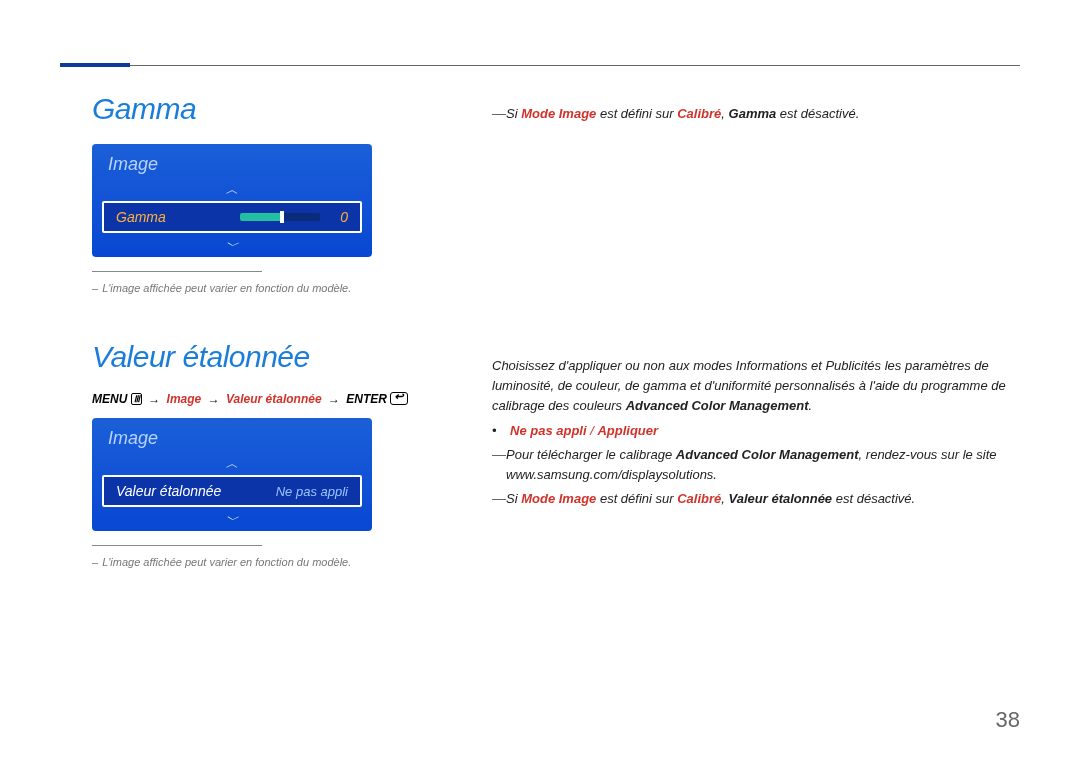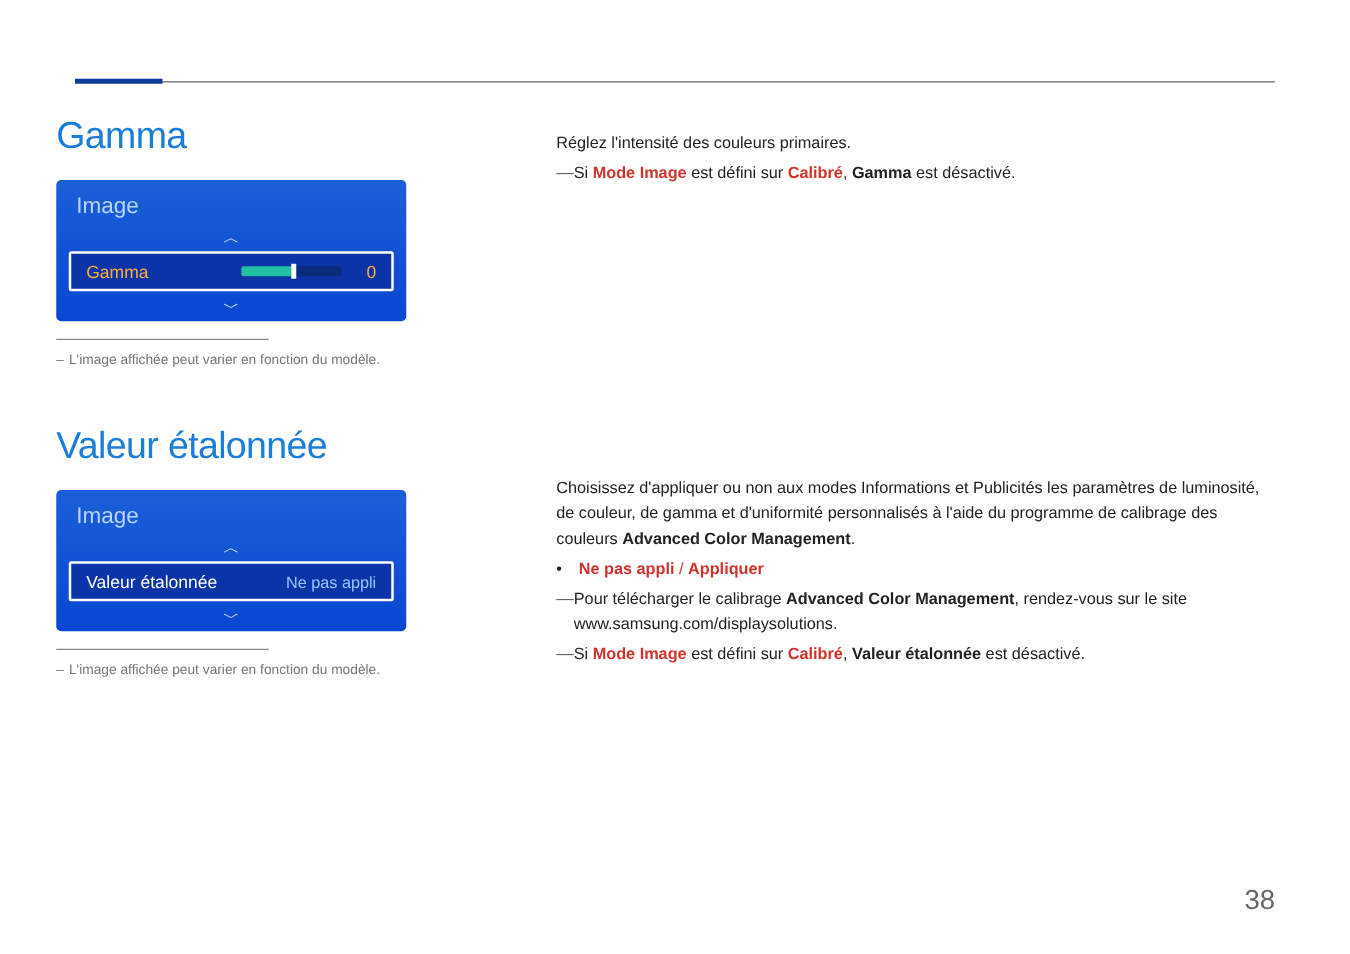--- a/index.html
+++ b/index.html
@@ -6,21 +6,22 @@
   body {
     font-family: "Segoe UI", Arial, sans-serif;
     background: #fff;
     width: 1080px;
     height: 763px;
     position: relative;
     color: #222;
     font-size: 13px;
   }
   .page {
-    padding: 62px 60px 40px 45px;
+    padding: 62px 60px 40px 92px;
+    font-style: italic;
   }
   .top-rule {
     position: absolute;
     top: 65px;
     left: 60px;
     right: 60px;
     height: 1px;
     background: #666;
   }
   .top-accent {
@@ -207,20 +208,31 @@
         <div class="ui-arrow-row">﹀</div>
       </div>
 
       <hr class="hr-short">
       <div class="footnote">
         <span class="dash">–</span><span>L'image affichée peut varier en fonction du modèle.</span>
       </div>
 
       <div class="section2">
         <h1 class="section-title">Valeur étalonnée</h1>
+        <div class="menu-path">
+          <span>MENU</span>
+          <span class="menu-icon">Ⅲ</span>
+          <span class="arrow">→</span>
+          <span class="red">Image</span>
+          <span class="arrow">→</span>
+          <span class="red">Valeur étalonnée</span>
+          <span class="arrow">→</span>
+          <span>ENTER</span>
+          <span class="enter-icon"></span>
+        </div>
 
         <div class="ui-box">
           <div class="ui-title">Image</div>
           <div class="ui-arrow-row">︿</div>
           <div class="ui-item">
             <span class="label-white">Valeur étalonnée</span>
             <span class="spacer"></span>
             <span class="value-white">Ne pas appli</span>
           </div>
           <div class="ui-arrow-row">﹀</div>
@@ -228,21 +240,20 @@
 
         <hr class="hr-short">
         <div class="footnote">
           <span class="dash">–</span><span>L'image affichée peut varier en fonction du modèle.</span>
         </div>
       </div>
     </div>
 
     <div class="right-col body-text">
 
-      <p>Réglez l'intensité des couleurs primaires.</p>
       <div class="note-line">
         <span class="note-dash">―</span>
         <span>
           <span>Si </span><span class="red bold">Mode Image</span><span> est défini sur </span><span class="red bold">Calibré</span><span>, </span><span class="bold">Gamma</span><span> est désactivé.</span>
         </span>
       </div>
 
       <div style="margin-top: 232px;" class="section2-right">
         <p>
           <span>Choisissez d'appliquer ou non aux modes Informations et Publicités les paramètres de luminosité, de couleur, de gamma et d'uniformité personnalisés à l'aide du programme de calibrage des couleurs </span><span class="bold">Advanced Color Management</span><span>.</span>

